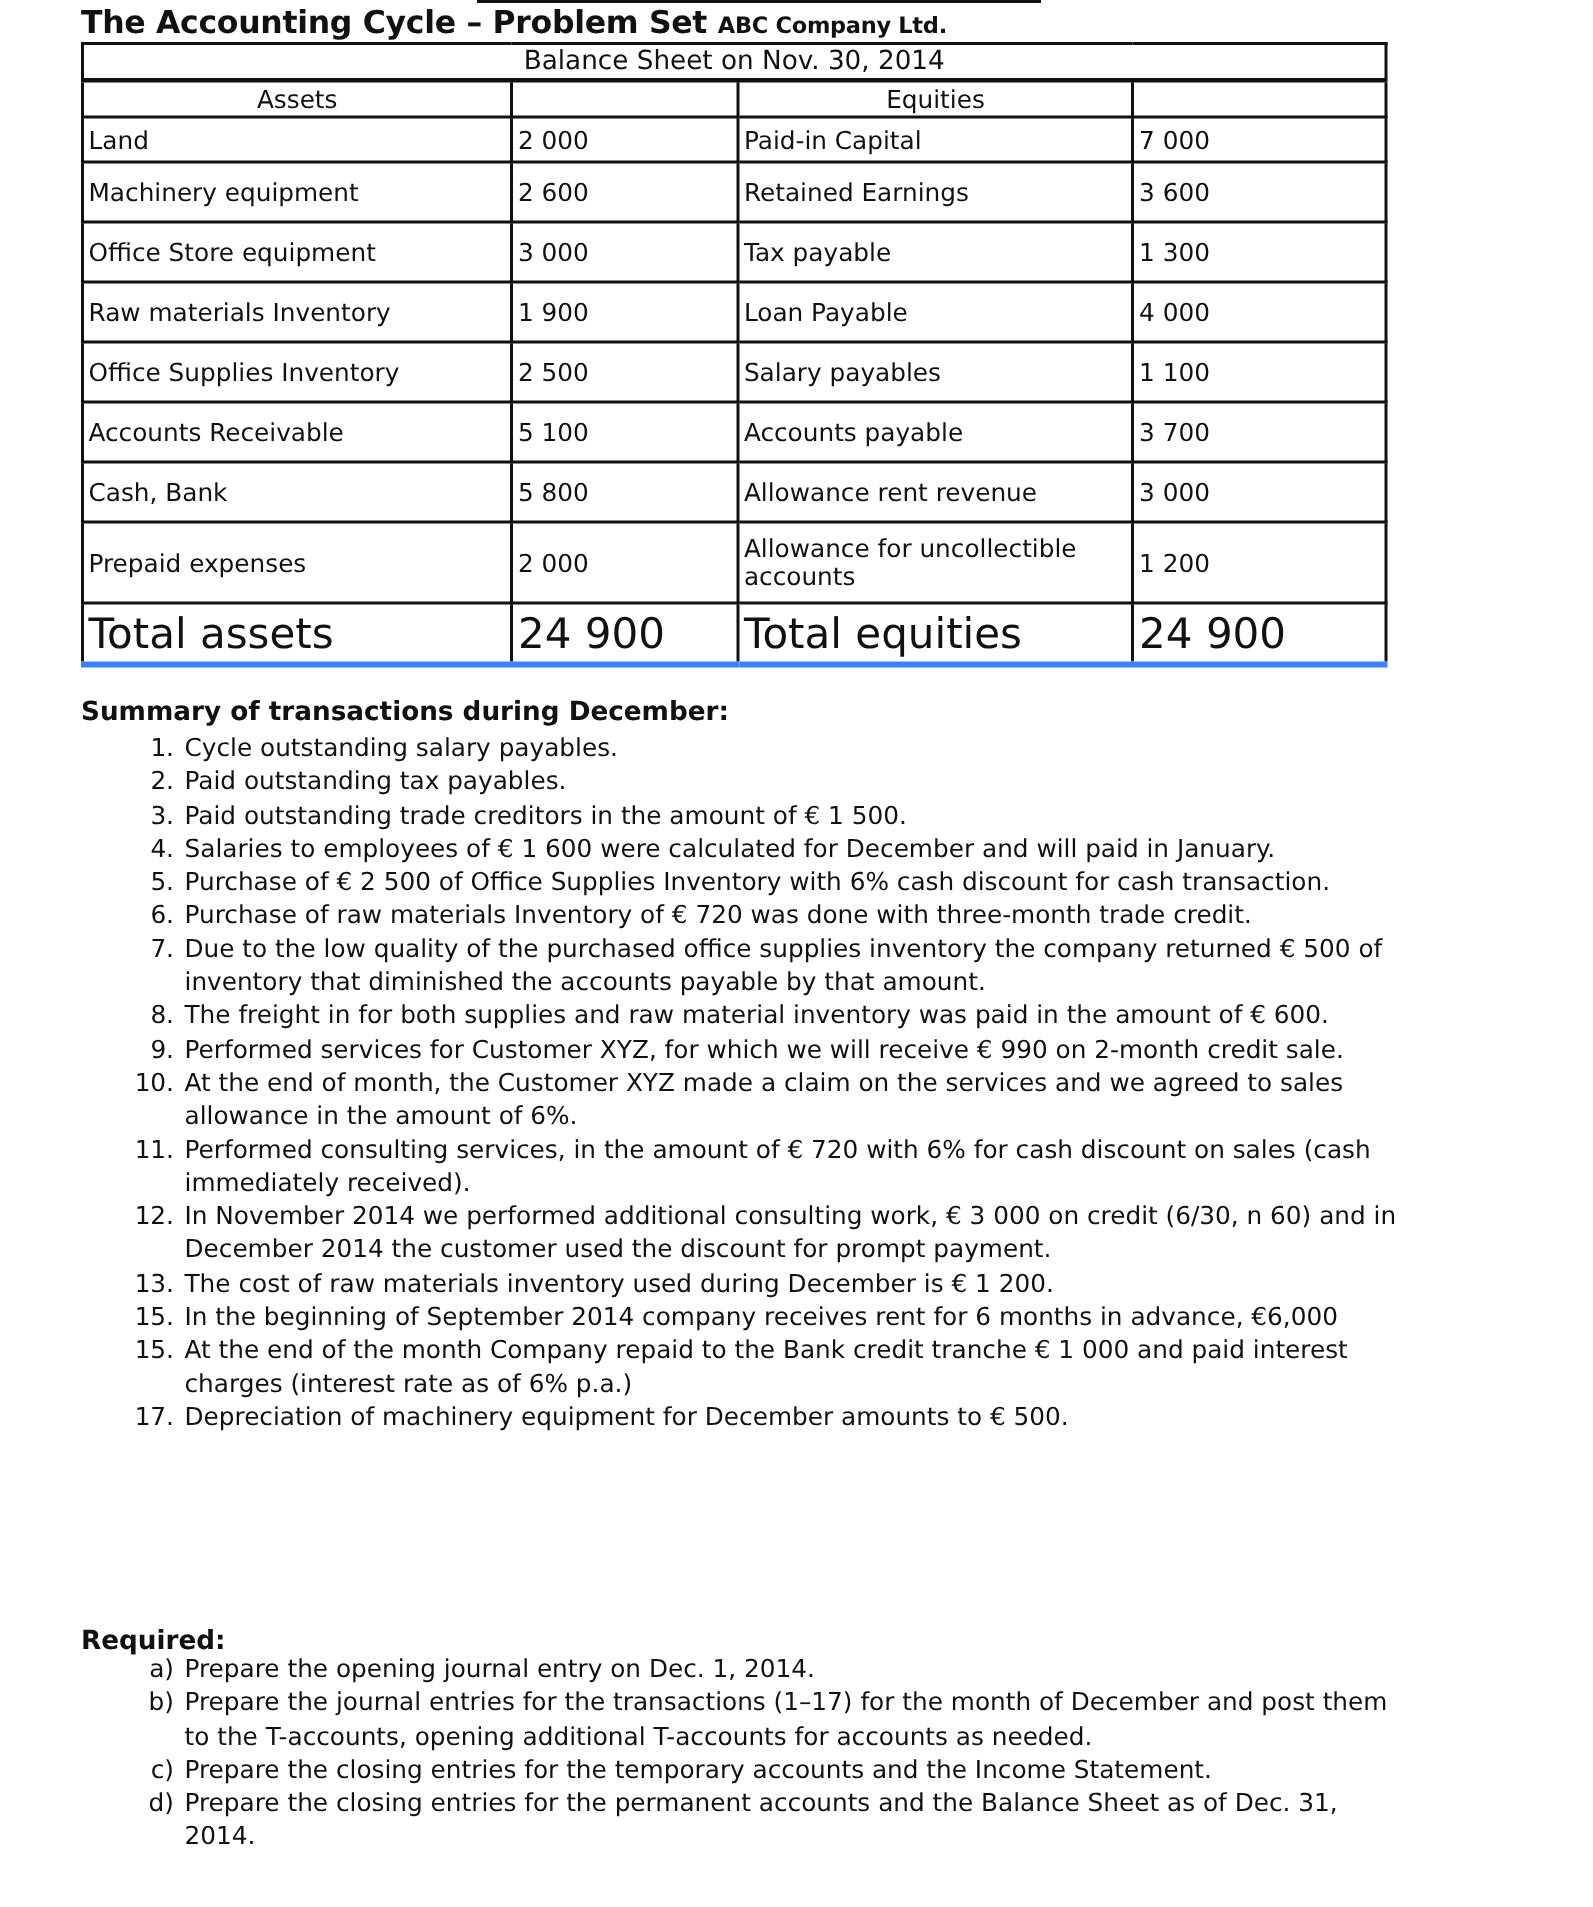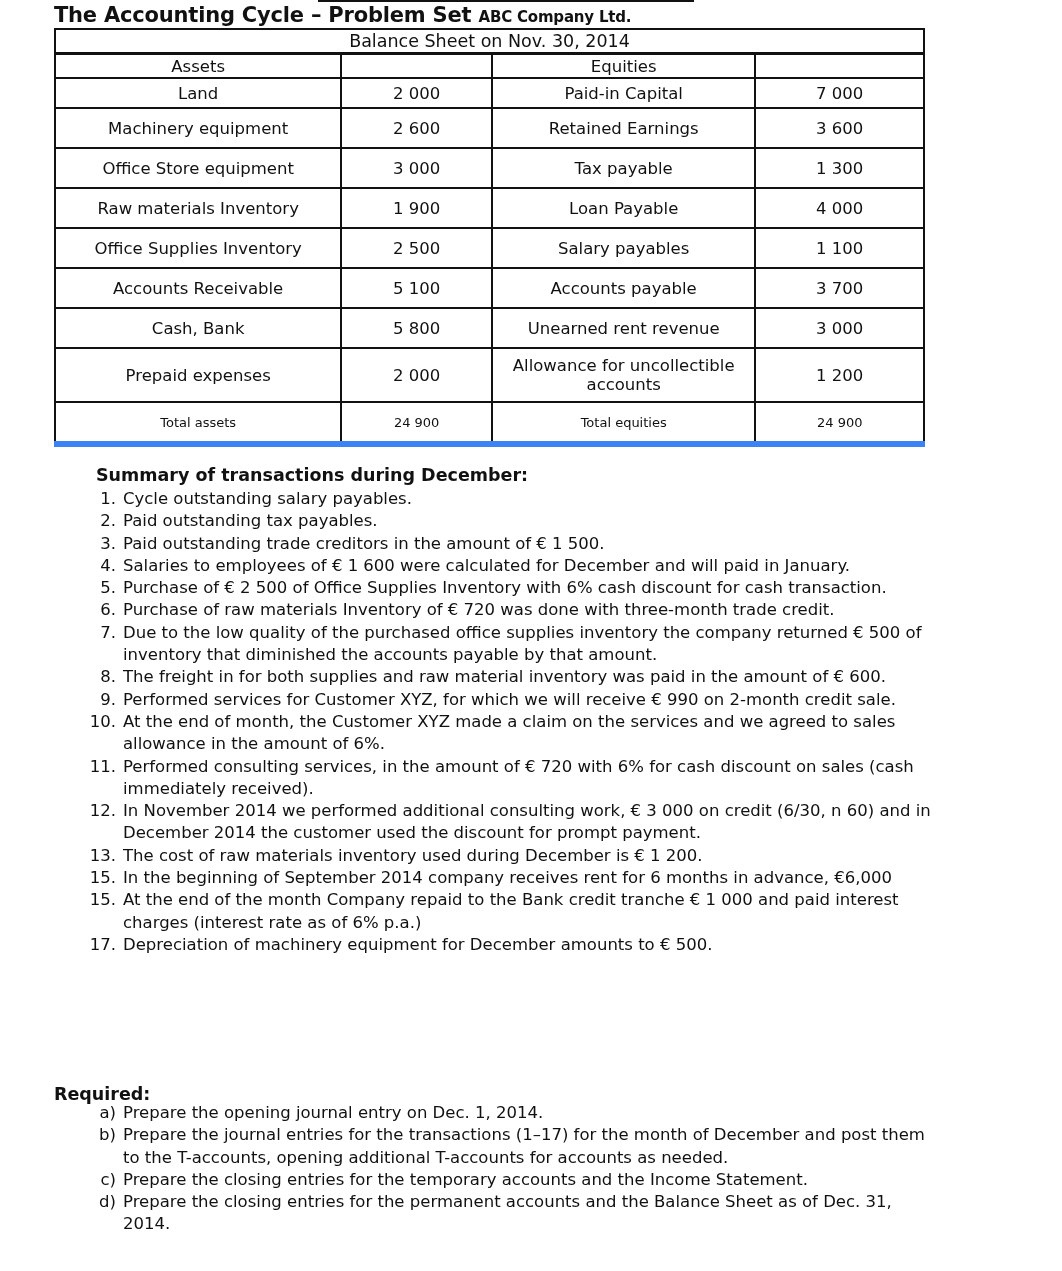--- a/index.html
+++ b/index.html
@@ -23,23 +23,23 @@
     font-size: 16.5px;
   }
   table.bs td {
     border: 2px solid #111; padding: 0 3px; height: 38px; vertical-align: middle;
   }
   table.bs tr.caption td { height: 22px; text-align: center; font-size: 17.5px; border-bottom: 3px solid #111; }
   table.bs tr.head td { height: 22px; text-align: center; }
   table.bs tr.r1 td { height: 28px; }
   table.bs tr.r2 td { height: 38px; margin-top: 28px; }
   table.bs tr.tall td { height: 52px; }
-  table.bs tr.total td { height: 38px; font-size: 13px; border-bottom: 6px solid #3b82f6; }
-  table.bs td.num { text-align: center; }
-  table.bs td.lbl { text-align: center; }
+  table.bs tr.total td { height: 38px; font-size: 28px; border-bottom: 4px solid #3b82f6; }
+  table.bs td.num { }
+  table.bs td.lbl { text-align: left; }
   col.c1 { width: 287px; } col.c2 { width: 151px; } col.c3 { width: 264px; } col.c4 { width: 169px; }
   .section-head {
     position: absolute; left: 54px; font-weight: bold; font-size: 17.5px;
   }
   ol.tx {
     position: absolute; left: 54px; top: 488px; margin: 0; padding: 0; list-style: none;
     width: 880px; font-size: 16.5px; line-height: 22.3px;
   }
   ol.tx li { position: relative; padding-left: 69px; }
   ol.tx li .n { position: absolute; left: 0; width: 62px; text-align: right; }
@@ -109,39 +109,39 @@
   </tr>
   <tr class="r2">
     <td class="lbl">Accounts Receivable</td>
     <td class="num">5 100</td>
     <td class="lbl">Accounts payable</td>
     <td class="num">3 700</td>
   </tr>
   <tr class="r2">
     <td class="lbl">Cash, Bank</td>
     <td class="num">5 800</td>
-    <td class="lbl">Unearned rent revenue</td>
+    <td class="lbl">Allowance rent revenue</td>
     <td class="num">3 000</td>
   </tr>
   <tr class="tall">
     <td class="lbl">Prepaid expenses</td>
     <td class="num">2 000</td>
     <td class="lbl">Allowance for uncollectible accounts</td>
     <td class="num">1 200</td>
   </tr>
   <tr class="total">
     <td class="lbl">Total assets</td>
     <td class="num">24 900</td>
     <td class="lbl">Total equities</td>
     <td class="num">24 900</td>
   </tr>
 </tbody>
   </table>
 
-<div class="section-head" style="top:465px;margin-left:42px;">Summary of transactions during December:</div>
+<div class="section-head" style="top:465px;">Summary of transactions during December:</div>
 
 <ol class="tx">
   <li><span class="n">1.</span><span>Cycle outstanding salary payables.</span></li>
   <li><span class="n">2.</span><span>Paid outstanding tax payables.</span></li>
   <li><span class="n">3.</span><span>Paid outstanding trade creditors in the amount of € 1 500.</span></li>
   <li><span class="n">4.</span><span>Salaries to employees of € 1 600 were calculated for December and will paid in January.</span></li>
   <li><span class="n">5.</span><span>Purchase of € 2 500 of Office Supplies Inventory with 6% cash discount for cash transaction.</span></li>
   <li><span class="n">6.</span><span>Purchase of raw materials Inventory of € 720 was done with three-month trade credit.</span></li>
   <li><span class="n">7.</span><span>Due to the low quality of the purchased office supplies inventory the company returned € 500 of inventory that diminished the accounts payable by that amount.</span></li>
   <li><span class="n">8.</span><span>The freight in for both supplies and raw material inventory was paid in the amount of € 600.</span></li>

